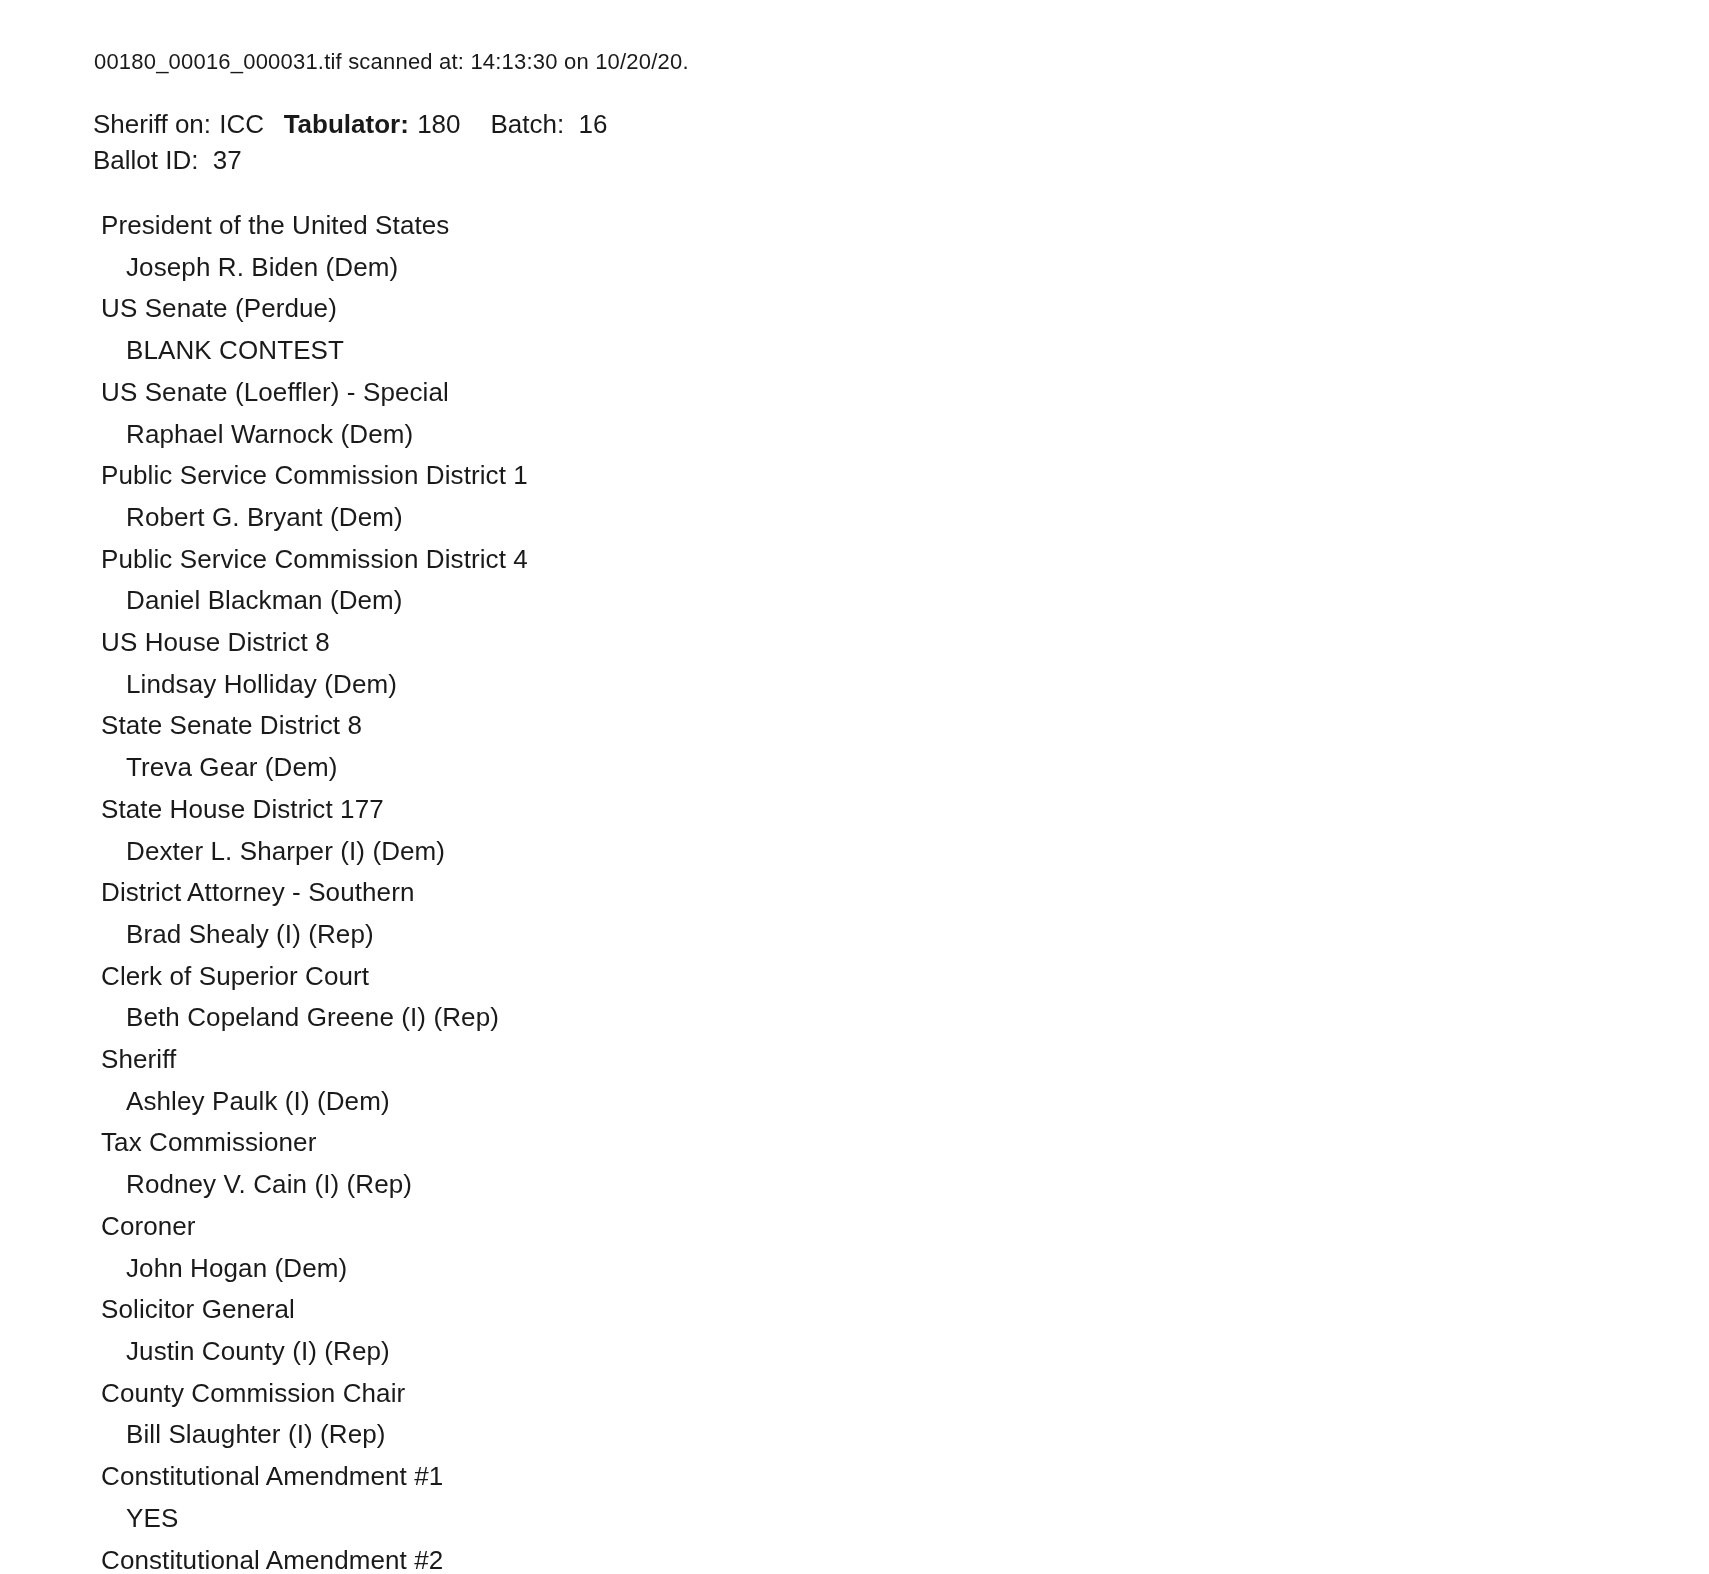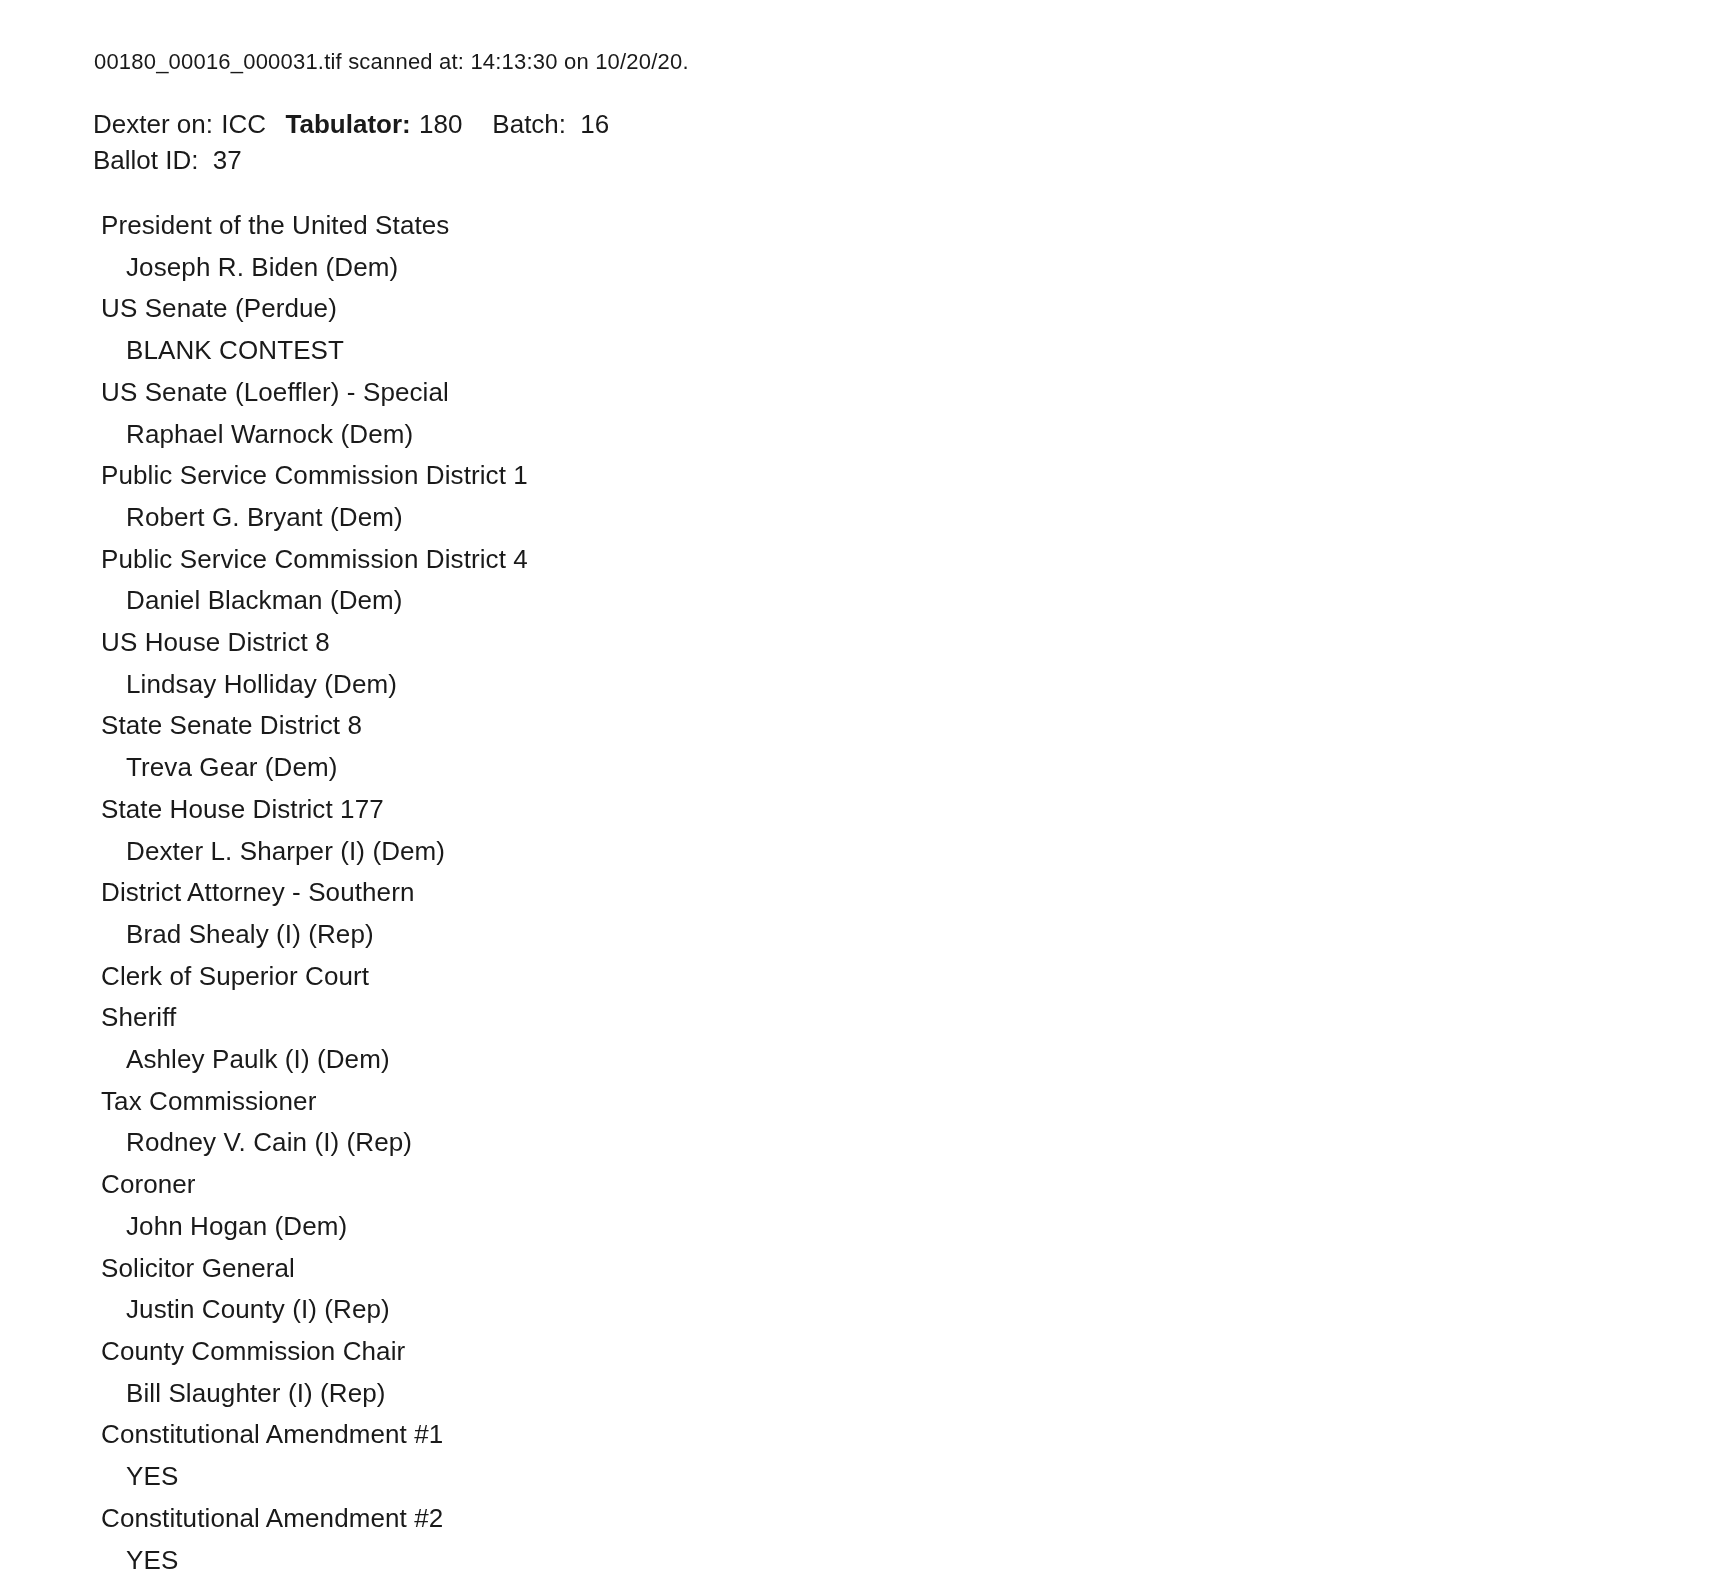--- a/index.html
+++ b/index.html
@@ -53,21 +53,21 @@
 </style>
 </head>
 <body>
 
 <div class="page">
 
   <p class="scan-line">00180_00016_000031.tif scanned at: 14:13:30 on 10/20/20.</p>
 
   <div class="meta-block">
     <p class="meta-line">
-      <span>Dexter on:</span><span class="val">ICC</span><span class="gap-med">Tabulator:</span><span class="val">180</span><span class="gap-big">Batch:</span><span class="val-wide">16</span>
+      <span>Sheriff on:</span><span class="val">ICC</span><span class="gap-med">Tabulator:</span><span class="val">180</span><span class="gap-big">Batch:</span><span class="val-wide">16</span>
     </p>
     <p class="meta-line">
       <span>Ballot ID:</span><span class="val-wide">37</span>
     </p>
   </div>
 
   <div class="contest-list">
 
       <div class="contest">
         <p class="contest-name">President of the United States</p>
@@ -109,20 +109,21 @@
         <p class="contest-selection">Dexter L. Sharper (I) (Dem)</p>
       </div>
 
       <div class="contest">
         <p class="contest-name">District Attorney - Southern</p>
         <p class="contest-selection">Brad Shealy (I) (Rep)</p>
       </div>
 
       <div class="contest">
         <p class="contest-name">Clerk of Superior Court</p>
+        <p class="contest-selection">Beth Copeland Greene (I) (Rep)</p>
       </div>
 
       <div class="contest">
         <p class="contest-name">Sheriff</p>
         <p class="contest-selection">Ashley Paulk (I) (Dem)</p>
       </div>
 
       <div class="contest">
         <p class="contest-name">Tax Commissioner</p>
         <p class="contest-selection">Rodney V. Cain (I) (Rep)</p>

